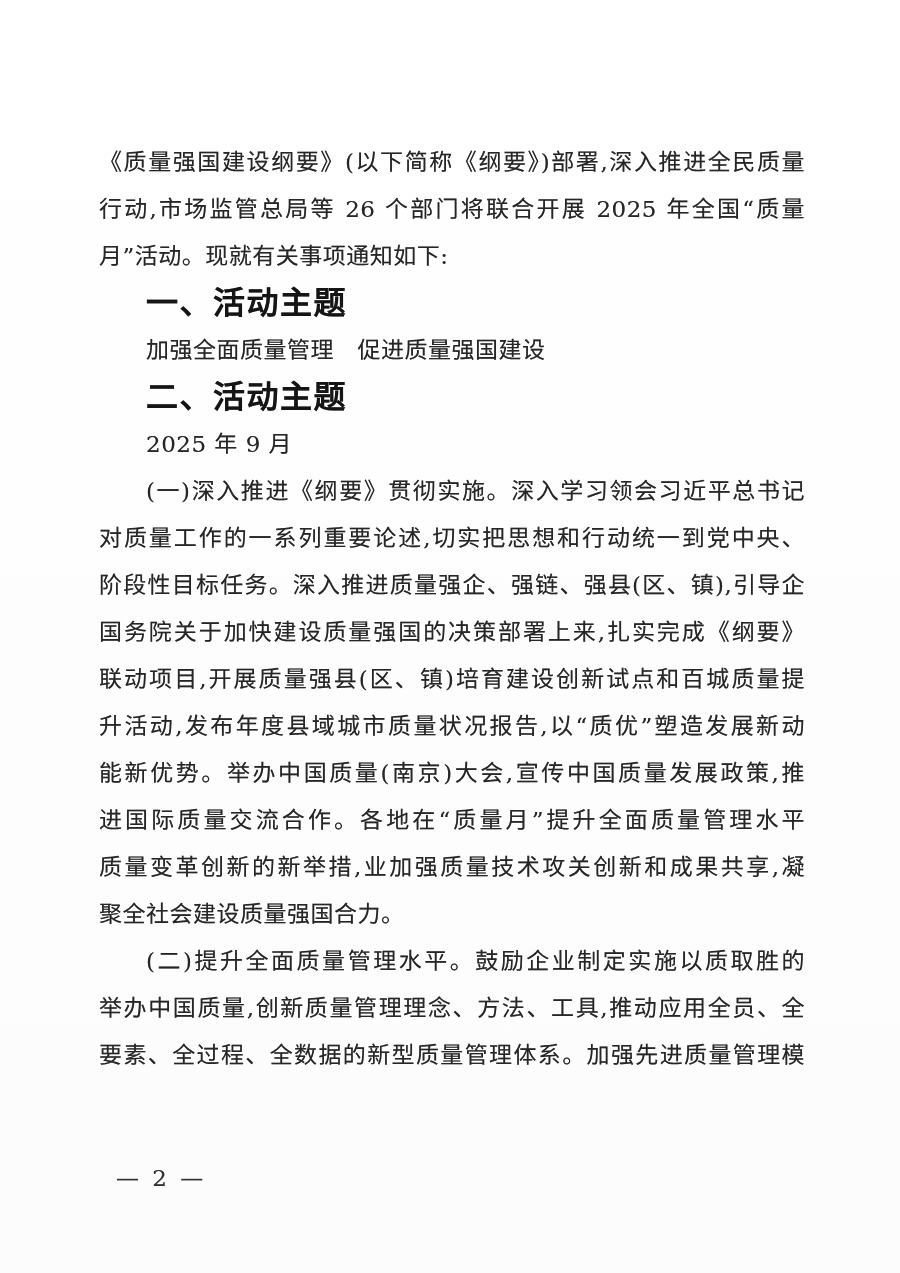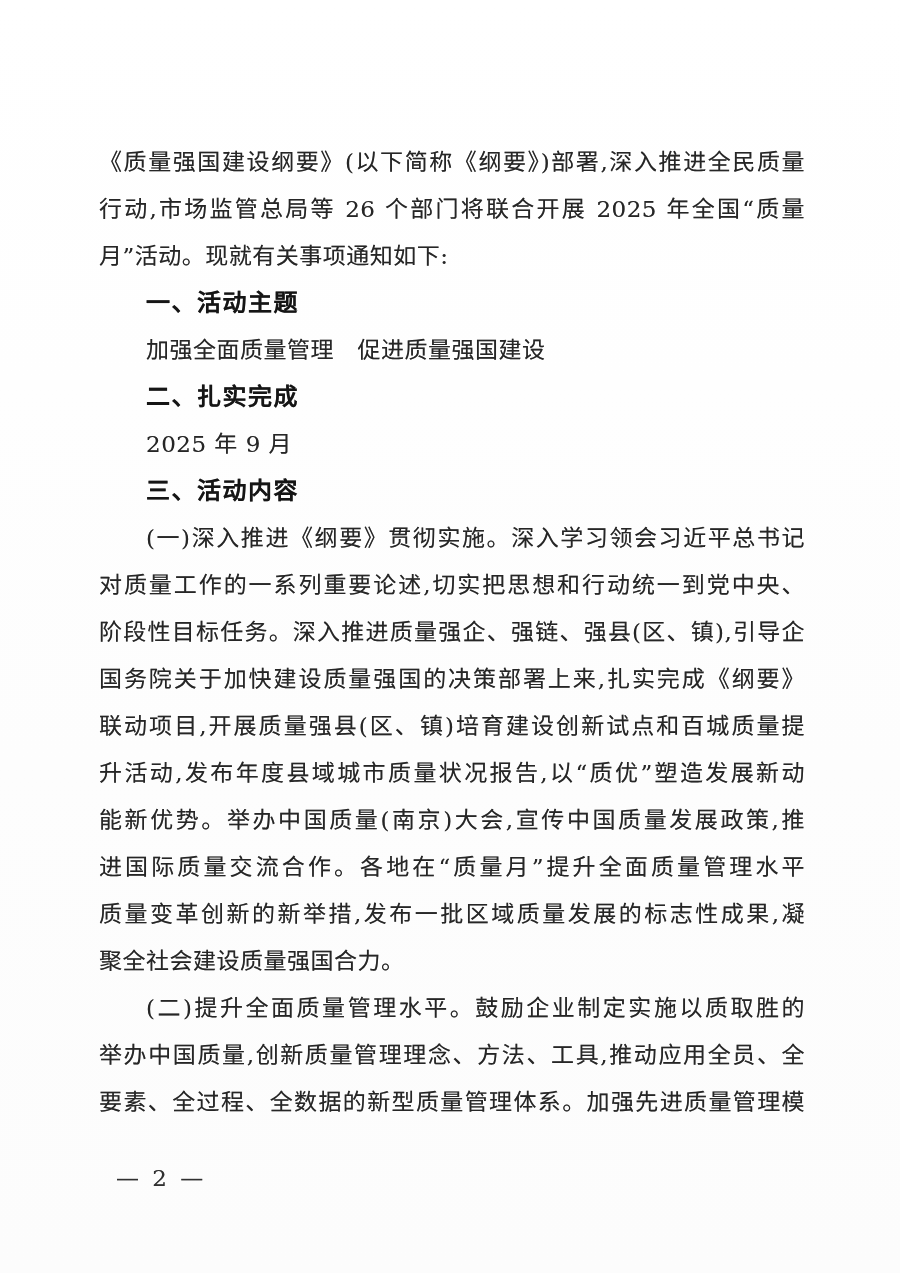--- a/index.html
+++ b/index.html
@@ -38,21 +38,21 @@
   .line.end {
     text-align: left;
     text-align-last: left;
   }
   .line.indent {
     padding-left: 47px;
   }
   .heading {
     font-family: "DejaVu Sans", "Liberation Sans", sans-serif;
     font-weight: 700;
-    font-size: 24px;
+    font-size: 32px;
     color: #151515;
     letter-spacing: 1.5px;
     text-align: left;
     text-align-last: left;
     text-shadow: 0 0 0.5px rgba(0,0,0,0.55);
   }
   .page-number {
     position: absolute;
     left: 116px;
     top: 1156px;
@@ -70,34 +70,33 @@
 <div class="page">
   <div class="text-block">
 
     <div class="line">《质量强国建设纲要》(以下简称《纲要》)部署,深入推进全民质量</div>
     <div class="line">行动,市场监管总局等 26 个部门将联合开展 2025 年全国“质量</div>
     <div class="line end">月”活动。现就有关事项通知如下:</div>
 
     <div class="line heading indent end">一、活动主题</div>
     <div class="line indent end">加强全面质量管理　促进质量强国建设</div>
 
-    <div class="line heading indent end">二、扎实完成</div>
+    <div class="line heading indent end">二、活动主题</div>
     <div class="line indent end">2025 年 9 月</div>
 
-    <div class="line heading indent end">三、活动内容</div>
 
     <div class="line indent">(一)深入推进《纲要》贯彻实施。深入学习领会习近平总书记</div>
     <div class="line">对质量工作的一系列重要论述,切实把思想和行动统一到党中央、</div>
     <div class="line">阶段性目标任务。深入推进质量强企、强链、强县(区、镇),引导企</div>
     <div class="line">国务院关于加快建设质量强国的决策部署上来,扎实完成《纲要》</div>
     <div class="line">联动项目,开展质量强县(区、镇)培育建设创新试点和百城质量提</div>
     <div class="line">升活动,发布年度县域城市质量状况报告,以“质优”塑造发展新动</div>
     <div class="line">能新优势。举办中国质量(南京)大会,宣传中国质量发展政策,推</div>
     <div class="line">进国际质量交流合作。各地在“质量月”提升全面质量管理水平</div>
-    <div class="line">质量变革创新的新举措,发布一批区域质量发展的标志性成果,凝</div>
+    <div class="line">质量变革创新的新举措,业加强质量技术攻关创新和成果共享,凝</div>
     <div class="line end">聚全社会建设质量强国合力。</div>
 
     <div class="line indent">(二)提升全面质量管理水平。鼓励企业制定实施以质取胜的</div>
     <div class="line">举办中国质量,创新质量管理理念、方法、工具,推动应用全员、全</div>
     <div class="line">要素、全过程、全数据的新型质量管理体系。加强先进质量管理模</div>
 
   </div>
 
   <div class="page-number">— 2 —</div>
 </div>

